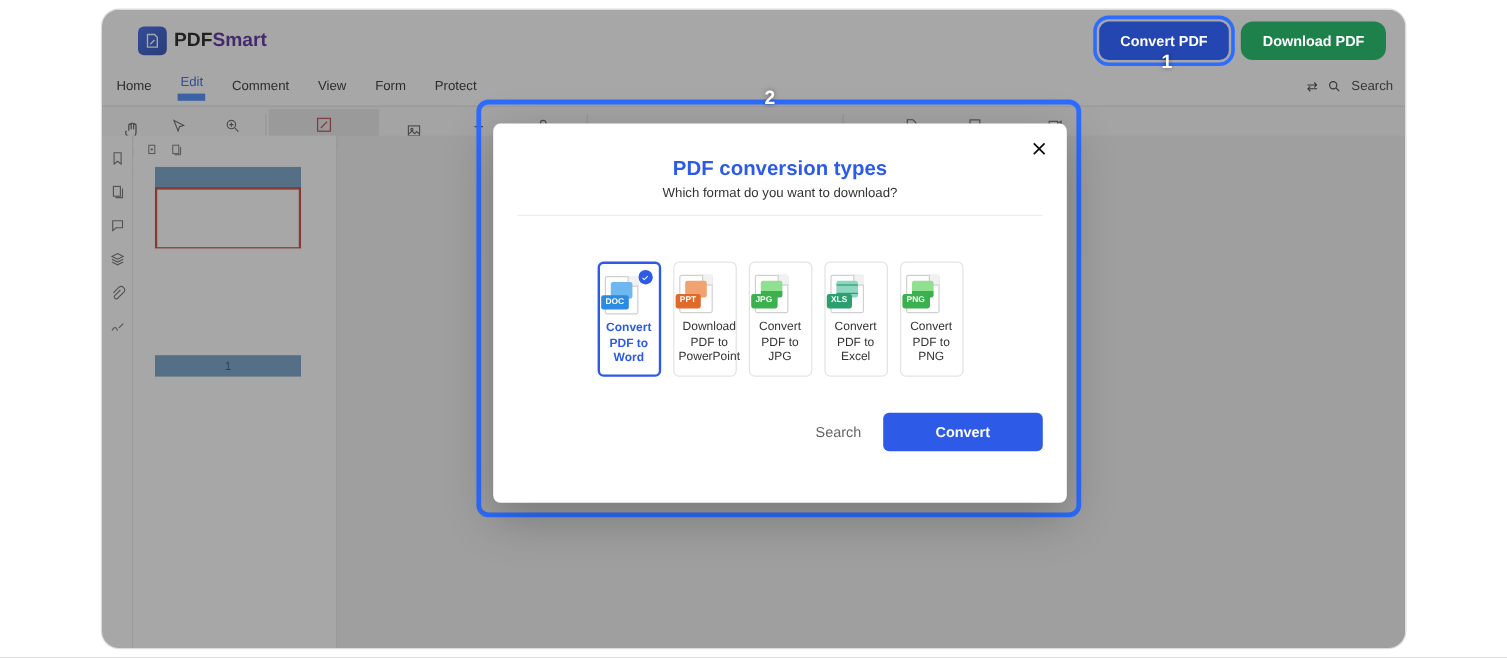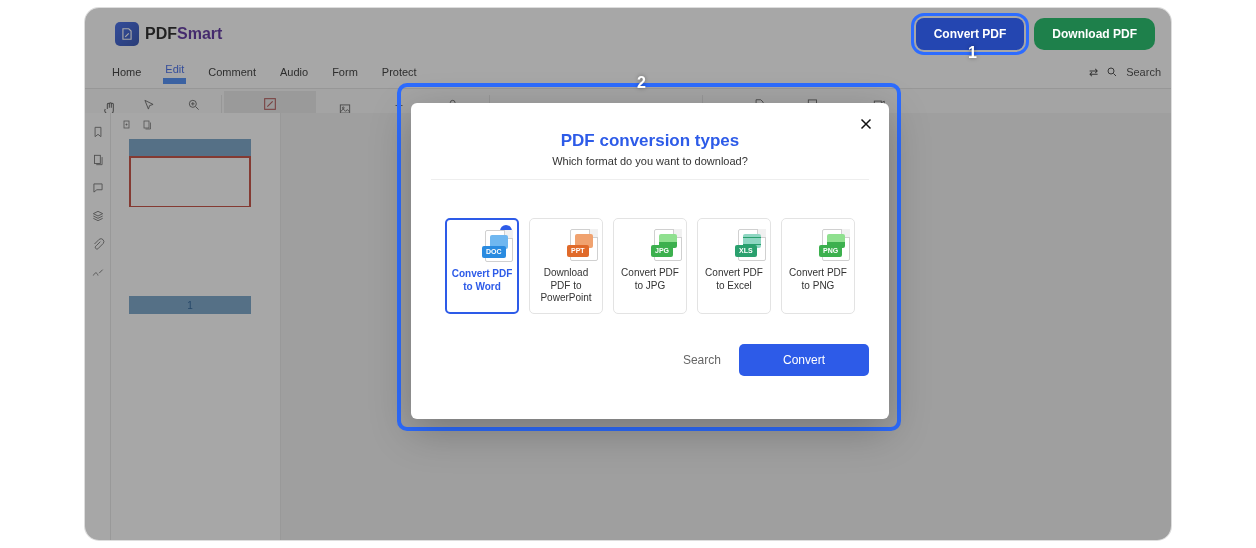--- a/index.html
+++ b/index.html
@@ -48,21 +48,21 @@
     
     .badge-num {
       position: absolute; z-index: 40; color: #fff; font-weight: 800; font-size: 16px;
       text-shadow: 0 0 4px rgba(0,0,0,0.4);
     }
     .badge-1 { left: 883px; top: 36px; }
     .badge-2 { left: 552px; top: 66px; }
     
     
     .menu-bar {
-      display:flex; gap: 20px; padding: 4px 10px 4px 25px; font-size: 11px; color:#222;
+      display:flex; gap: 20px; padding: 4px 10px 4px 10px; font-size: 11px; color:#222;
       background: #fff; border-bottom: 1px solid #e2e2e2;
       align-items: center;
     }
     .menu-bar .mi { cursor:pointer; padding: 3px 2px; }
     .menu-bar .mi.active { color: #2d5be8; border-bottom: 6px solid #3b82f6; }
     .menu-spacer { flex: 1; }
     .menu-right { display:flex; align-items:center; gap: 8px; font-size: 11px; color:#333; }
     
     
     .toolbar {
@@ -123,22 +123,22 @@
       box-shadow: 0 12px 40px rgba(0,0,0,0.25);
       padding: 18px 20px 16px;
     }
     .modal-close {
       position:absolute; right: 14px; top: 12px; width: 18px; height: 18px; cursor:pointer;
     }
     .modal-title { text-align:center; color: #2d5be8; font-weight: 800; font-size: 17px; margin-top: 10px; }
     .modal-sub { text-align:center; font-size: 11px; color:#333; margin-top: 4px; padding-bottom: 12px; border-bottom: 1px solid #eee; }
     .cards { display:flex; gap: 10px; justify-content:center; margin-top: 38px; }
     .card {
-      width: 74px; height: 96px; border: 1px solid #e3e3e3; border-radius: 5px;
-      display:flex; flex-direction:column; align-items:flex-end; justify-content:flex-start;
+      width: 53px; height: 96px; border: 1px solid #e3e3e3; border-radius: 5px;
+      display:flex; flex-direction:column; align-items:flex-start; justify-content:flex-start;
       padding: 10px 4px 6px; font-size: 10px; text-align:center; color:#333;
       position:relative; cursor:pointer; line-height: 1.25;
     }
     .card.selected { border: 2px solid #2d5be8; color: #2d5be8; font-weight: 700; }
     .card .check {
       position:absolute; right: 5px; top: 5px; width: 12px; height: 12px; border-radius: 50%;
       background: #2d5be8; display:flex;align-items:center;justify-content:center;
     }
     .card .check svg { width:7px;height:7px; stroke:#fff; }
     .file-ico { width: 28px; height: 32px; margin-bottom: 6px; position:relative; }
@@ -150,21 +150,21 @@
     .tag.xls { background:#2aa06e; }
     .file-ico .inner-sq { position:absolute; left:5px; top:5px; right:5px; height: 14px; border-radius:2px; }
     .inner-sq.blue { background:#6fb7f0; }
     .inner-sq.orange { background:#f0a26f; }
     .inner-sq.green { background: linear-gradient(180deg,#8fe08f 60%,#3cb04e 60%); }
     .inner-sq.teal { background: #8fd6c2; }
     .inner-sq.teal::after { content:""; display:block; border-bottom:1px solid #2aa06e; border-top:1px solid #2aa06e; height:6px; margin-top:3px; }
     
     .modal-foot { display:flex; justify-content:flex-end; align-items:center; gap: 18px; margin-top: 30px; }
     .btn-cancel { background:none; border:none; color:#666; font-size:12px; cursor:pointer; }
-    .btn-convert { background:#2d5be8; color:#fff; font-weight:400; font-size: 12px; border:none; border-radius: 5px; padding: 9px 44px; cursor:pointer; }
+    .btn-convert { background:#2d5be8; color:#fff; font-weight:700; font-size: 12px; border:none; border-radius: 5px; padding: 9px 44px; cursor:pointer; }
     
     svg { display:block; }
   </style>
 </head>
 <body>
 
 <div class="app-frame">
   <div class="dim-overlay"></div>
 
   <div class="brand-row">
@@ -185,21 +185,21 @@
     </div>
   </div>
 
   <span class="badge-num badge-1">1</span>
   <span class="badge-num badge-2">2</span>
 
   <div class="menu-bar">
     <span class="mi">Home</span>
     <span class="mi active">Edit</span>
     <span class="mi">Comment</span>
-    <span class="mi">Audio</span>
+    <span class="mi">View</span>
     <span class="mi">Form</span>
     <span class="mi">Protect</span>
     <span class="menu-spacer"></span>
     <div class="menu-right">
       <span>⇄</span>
       <span>
         <svg width="12" height="12" viewBox="0 0 24 24" fill="none">
             <circle cx="10" cy="10" r="6" stroke="#333" stroke-width="2"></circle>
             <path d="M20 20l-5-5" stroke="#333" stroke-width="2"></path>
           </svg>

